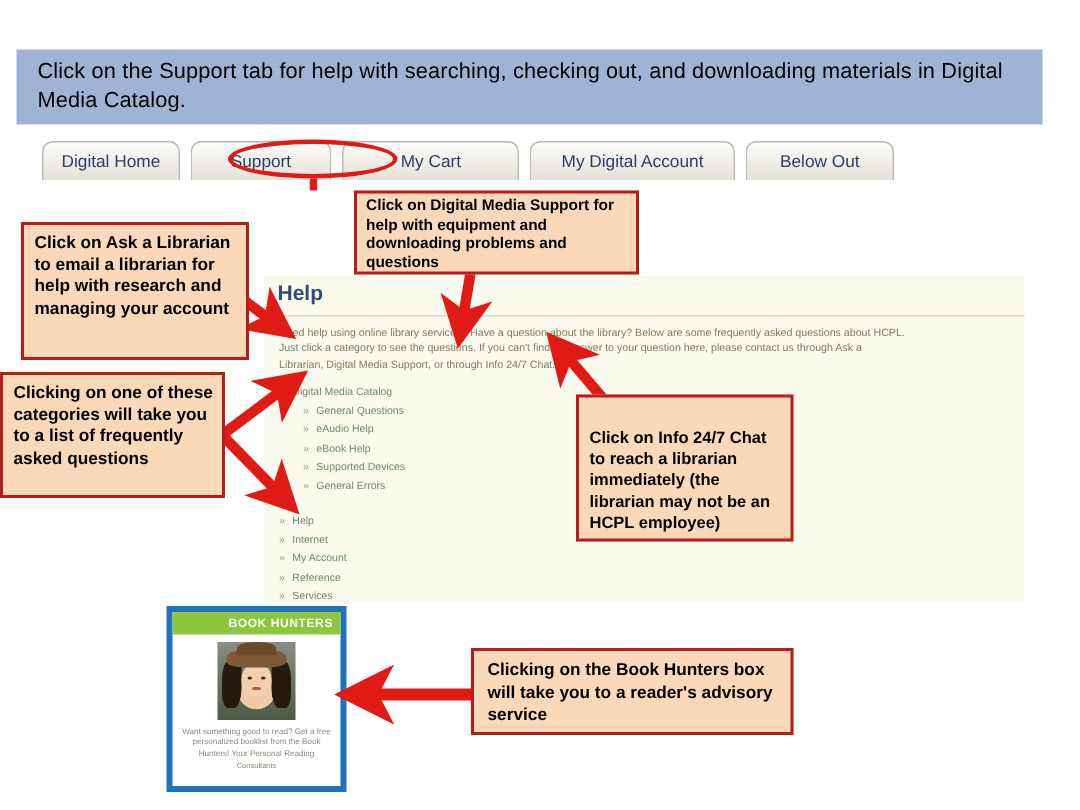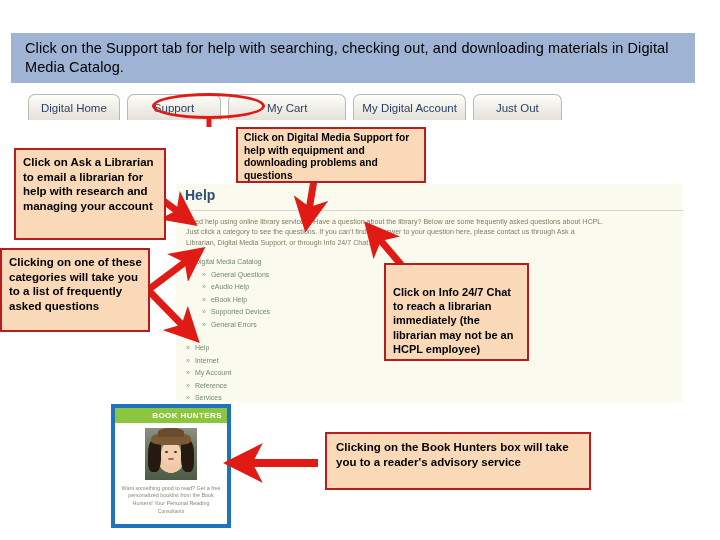--- a/index.html
+++ b/index.html
@@ -134,21 +134,21 @@
   .callout .ctext{display:block;}
 
   #co-ask   {left:14px; top:148px; width:152px; height:92px; padding:5px 6px 0 7px;
              font-size:11.5px;line-height:14.6px;}
   #co-cat   {left:0px;  top:248px; width:150px; height:84px; padding:5px 6px 0 7px;
              font-size:11.5px;line-height:14.6px;}
   #co-dms   {left:236px;top:127px; width:190px; height:56px; padding:3px 5px 0 6px;
              font-size:10.3px;line-height:12.6px;}
   #co-chat  {left:384px;top:263px; width:145px; height:98px; padding:20px 5px 0 7px;
              font-size:11px;line-height:14.2px;}
-  #co-bh    {left:325px;top:432px; width:266px; height:58px; padding:6px 6px 0 9px;
+  #co-bh    {left:314px;top:432px; width:215px; height:58px; padding:6px 6px 0 9px;
              font-size:11.5px;line-height:15px;}
 
   
   #arrows{position:absolute;left:0;top:0;width:720px;height:540px;pointer-events:none;}
 </style>
 </head>
 <body>
 
 <div id="stage">
 
@@ -162,26 +162,26 @@
     </div>
     <div class="tab-sep"></div>
     <div class="tab" style="padding:0 26px;">
       <span>Support</span>
     </div>
     <div class="tab-sep"></div>
     <div class="tab" style="padding:0 38px;">
       <span>My Cart</span>
     </div>
     <div class="tab-sep"></div>
-    <div class="tab" style="padding:0 8px;">
+    <div class="tab" style="padding:0 20px;">
       <span>My Digital Account</span>
     </div>
     <div class="tab-sep"></div>
     <div class="tab" style="padding:0 22px;">
-      <span>Just Out</span>
+      <span>Below Out</span>
     </div>
   </div>
   <div class="ellipse"></div>
 
   <div class="panel">
     <div class="panel-head"></div>
     <div class="panel-title">Help</div>
     <div class="panel-para">Need help using online library services? Have a question about the library? Below are some frequently asked questions about HCPL. Just click a category to see the questions. If you can't find an answer to your question here, please contact us through Ask a Librarian, Digital Media Support, or through Info 24/7 Chat.</div>
 
     <ul class="cat-list">

